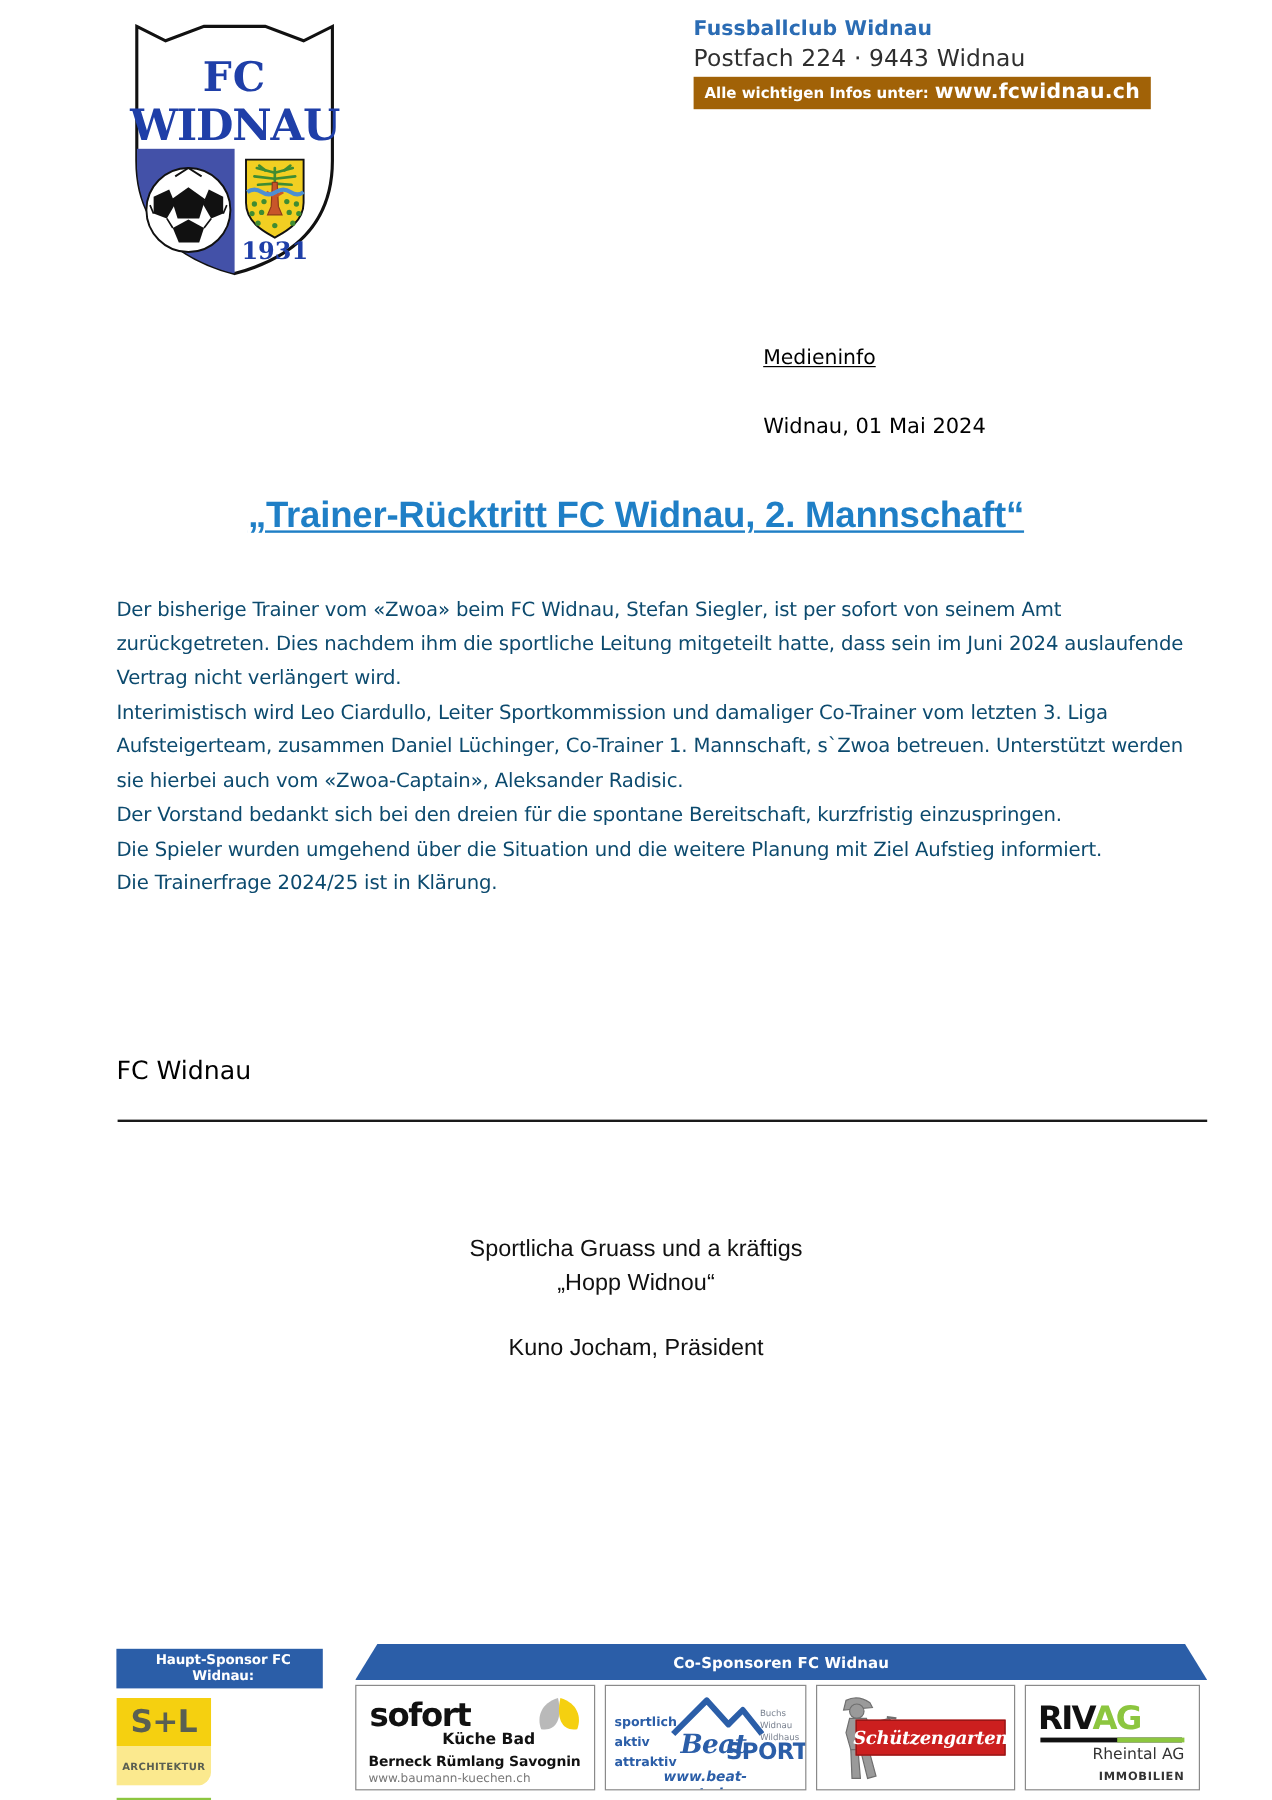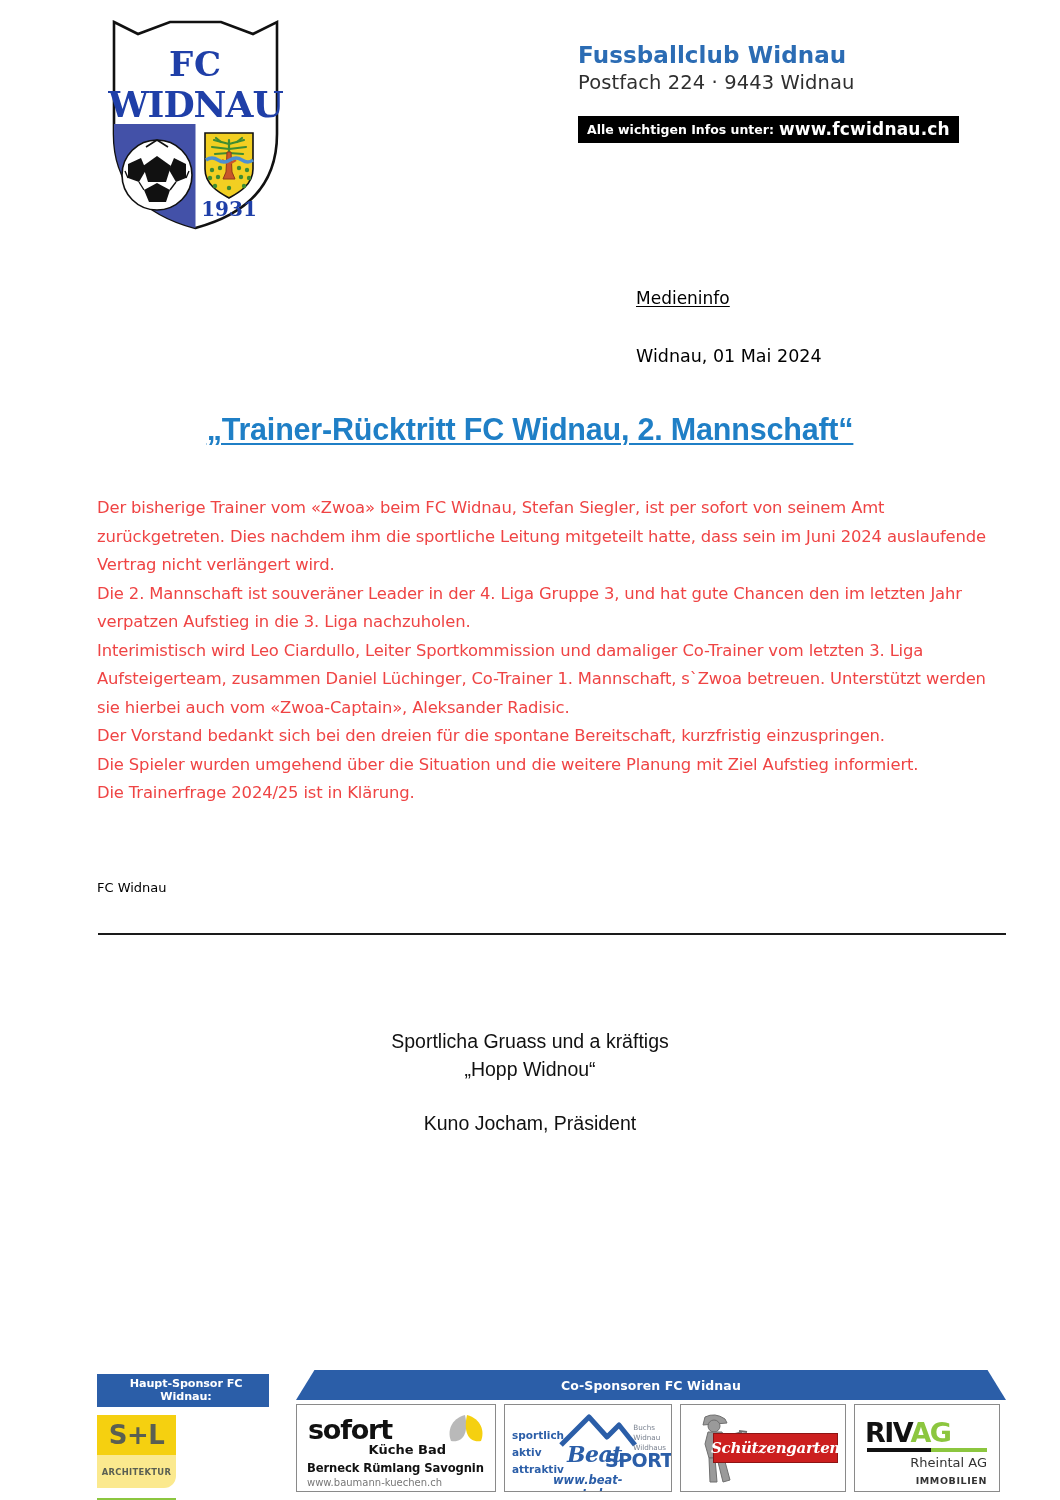--- a/index.html
+++ b/index.html
@@ -27,35 +27,34 @@
     font-size: 13.5px;
     line-height: 1.42;
     color: #3a3a3a;
     letter-spacing: .2px;
   }
 
   .addr-block { position: absolute; left: 578px; top: 14px; width: 400px; }
   .addr-line1 {
     font-family: "DejaVu Sans", sans-serif;
     font-weight: bold;
-    font-size: 23px;
+    font-size: 17px;
     color: #2b6cb4;
     letter-spacing: .1px;
-    margin-top: 28px;
   }
   .addr-line2 {
     font-family: "DejaVu Sans", sans-serif;
     font-size: 19.5px;
     color: #2f2f2f;
     margin-top: 3px;
     letter-spacing: .1px;
   }
   .web-banner {
-    margin-top: 22px;
-    background: #000000;
+    margin-top: 4px;
+    background: #a16207;
     display: inline-block;
     padding: 3px 9px 4px 9px;
     white-space: nowrap;
   }
   .web-banner .wb-small {
     color: #fff; font-family: "DejaVu Sans", sans-serif;
     font-weight: bold; font-size: 12.5px; vertical-align: middle;
   }
   .web-banner .wb-url {
     color: #fff; font-family: "DejaVu Sans", sans-serif;
@@ -90,29 +89,29 @@
     text-decoration-thickness: 2px;
     letter-spacing: -.2px;
   }
 
   
   .body-text {
     position: absolute; left: 97px; top: 494px; width: 912px;
     font-family: "DejaVu Sans", sans-serif;
     font-size: 16.4px;
     line-height: 28.5px;
-    color: #ef4444;
+    color: #0c4a6e;
     letter-spacing: -.15px;
   }
   .body-text p { margin: 0; }
 
   .signature-org {
     position: absolute; left: 97px; top: 880px;
     font-family: "DejaVu Sans", sans-serif;
-    font-size: 13px;
+    font-size: 21px;
   }
 
   .rule {
     position: absolute; left: 98px; top: 933px;
     width: 908px; height: 0;
     border-top: 2px solid #1a1a1a;
   }
 
   
   .closing {
@@ -378,21 +377,20 @@
 
 <div class="meta">
   <div class="meta-label">Medieninfo</div>
   <div class="meta-date">Widnau, 01 Mai 2024</div>
 </div>
 
 <div class="doc-title">„Trainer-Rücktritt FC Widnau, 2. Mannschaft“</div>
 
 <div class="body-text">
   <p>Der bisherige Trainer vom «Zwoa» beim FC Widnau, Stefan Siegler, ist per sofort von seinem Amt zurückgetreten. Dies nachdem ihm die sportliche Leitung mitgeteilt hatte, dass sein im Juni 2024 auslaufende Vertrag nicht verlängert wird.</p>
-  <p>Die 2. Mannschaft ist souveräner Leader in der 4. Liga Gruppe 3, und hat gute Chancen den im letzten Jahr verpatzen Aufstieg in die 3. Liga nachzuholen.</p>
   <p>Interimistisch wird Leo Ciardullo, Leiter Sportkommission und damaliger Co-Trainer vom letzten 3. Liga Aufsteigerteam, zusammen Daniel Lüchinger, Co-Trainer 1. Mannschaft, s`Zwoa betreuen. Unterstützt werden sie hierbei auch vom «Zwoa-Captain», Aleksander Radisic.</p>
   <p>Der Vorstand bedankt sich bei den dreien für die spontane Bereitschaft, kurzfristig einzuspringen.</p>
   <p>Die Spieler wurden umgehend über die Situation und die weitere Planung mit Ziel Aufstieg informiert.</p>
   <p>Die Trainerfrage 2024/25 ist in Klärung.</p>
 </div>
 
 <div class="signature-org">FC Widnau</div>
 
 <div class="rule"></div>
 

